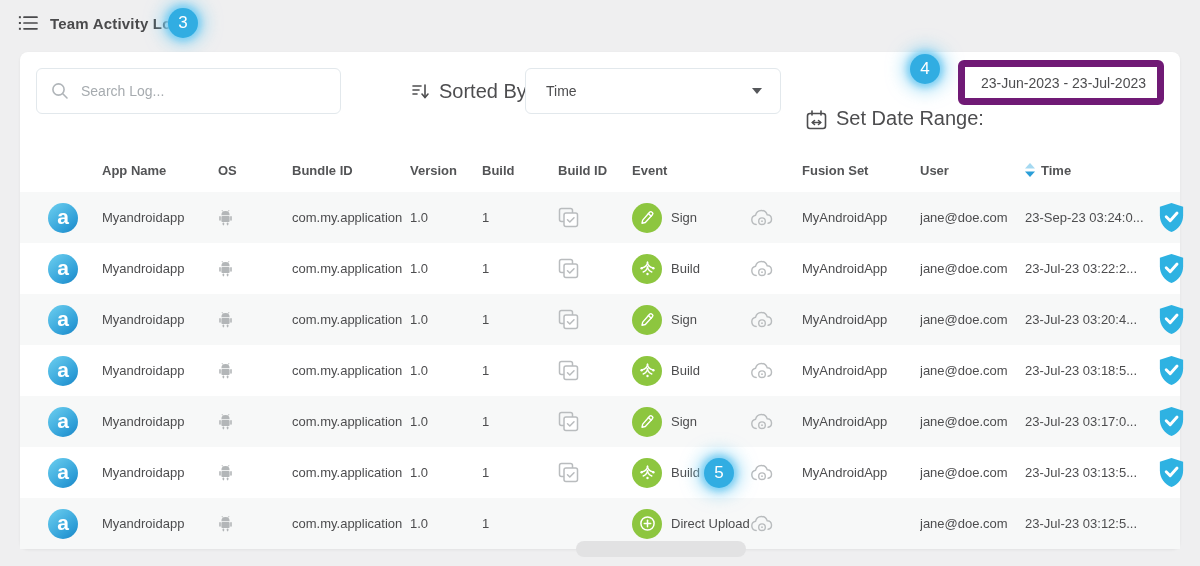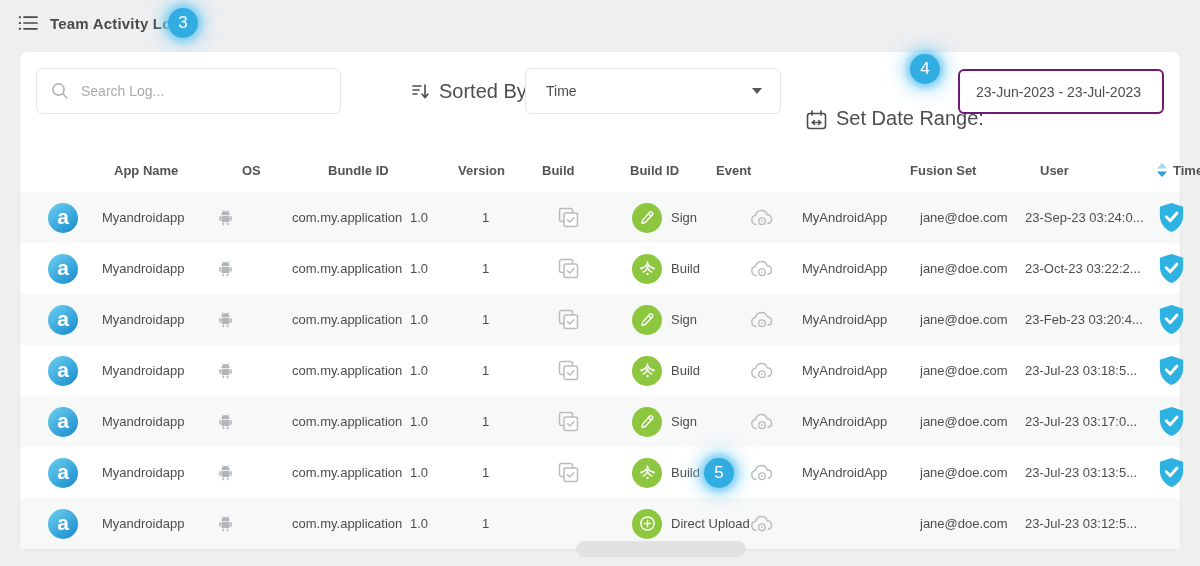--- a/index.html
+++ b/index.html
@@ -51,32 +51,32 @@
   .sort-label, .date-label { font-size:20px; color:#4d4d4f; font-weight:500; }
   .select {
     position:absolute; left:505px; top:16px; width:256px; height:46px;
     border:1px solid #e2e8ec; border-radius:6px; background:#fff;
     display:flex; align-items:center; justify-content:space-between;
     padding:0 18px 0 20px; font-size:14px; color:#4d4d4f; cursor:pointer;
   }
   .caret { width:0; height:0; border-left:5px solid transparent; border-right:5px solid transparent; border-top:6px solid #55575a; }
   .date-group { position:absolute; left:786px; top:0; height:78px; display:flex; align-items:flex-end; gap:9px; }
   .datebox {
-    position:absolute; left:938px; top:17px; width:206px; height:45px;
-    border:2px solid #701a75; border-radius:6px; background:#fff;
+    position:absolute; left:938px; top:8px; width:206px; height:45px;
+    border:7px solid #701a75; border-radius:6px; background:#fff;
     display:flex; align-items:center; padding:0 16px;
     font-size:14px; color:#4d4d4f; cursor:pointer; white-space:nowrap;
   }
   
   .grid {
     display:grid;
     grid-template-columns:54px 116px 74px 118px 72px 76px 74px 118px 52px 118px 105px 133px 1fr;
     align-items:center; padding-left:28px;
   }
-  .thead { height:44px; font-size:13px; font-weight:700; color:#535456;gap:12px; }
+  .thead { height:44px; font-size:13px; font-weight:700; color:#535456; }
   .thead .cell { display:flex; align-items:center; gap:6px; }
   .trow { height:51px; position:relative; font-size:13px; color:#4d4d4f; }
   .trow.stripe { background:#f7f8f8; }
   .app-avatar {
     width:30px; height:30px; border-radius:50%;
     background:linear-gradient(140deg,#6ed0f0 0%, #2f9fd8 70%, #1b84c4 100%);
     color:#fff; display:flex; align-items:center; justify-content:center;
     font-size:21px; font-weight:700; line-height:1; padding-bottom:3px;
   }
   .event-cell { display:flex; align-items:center; gap:9px; }
@@ -272,21 +272,21 @@
     </div>
     <div class="icon-center">
       <svg width="24" height="19" viewBox="0 0 24 19" fill="none" stroke="#b9bcbe" stroke-width="1.4" stroke-linecap="round">
         <path d="M6.2 16.5 a4.7 4.7 0 0 1 -0.6 -9.3 a6 6 0 0 1 11.6 -0.4 a4.3 4.3 0 0 1 0.9 8.5"></path>
         <circle cx="12" cy="13.2" r="3.3"></circle>
         <circle cx="12" cy="13.2" r="0.9" fill="#b9bcbe" stroke="none"></circle>
       </svg>
     </div>
     <div class="ellipsis">MyAndroidApp</div>
     <div class="ellipsis">jane@doe.com</div>
-    <div class="ellipsis">23-Oct-23 03:22:2...</div>
+    <div class="ellipsis">23-Jul-23 03:22:2...</div>
     <div class="icon-center">
       <svg width="27" height="31" viewBox="0 0 24 28">
         <path d="M12 0.8 L22.5 4.2 V12 C22.5 19.5 18 24.8 12 27.2 C6 24.8 1.5 19.5 1.5 12 V4.2 Z" fill="#2eb2e2"></path>
         <polyline points="7.2,13.4 10.8,17 17,10" fill="none" stroke="#ffffff" stroke-width="2.6" stroke-linecap="round" stroke-linejoin="round"></polyline>
       </svg>
     </div>
 
   </div>
       <div class="grid trow stripe">
     <div class="icon-center">
@@ -326,21 +326,21 @@
     </div>
     <div class="icon-center">
       <svg width="24" height="19" viewBox="0 0 24 19" fill="none" stroke="#b9bcbe" stroke-width="1.4" stroke-linecap="round">
         <path d="M6.2 16.5 a4.7 4.7 0 0 1 -0.6 -9.3 a6 6 0 0 1 11.6 -0.4 a4.3 4.3 0 0 1 0.9 8.5"></path>
         <circle cx="12" cy="13.2" r="3.3"></circle>
         <circle cx="12" cy="13.2" r="0.9" fill="#b9bcbe" stroke="none"></circle>
       </svg>
     </div>
     <div class="ellipsis">MyAndroidApp</div>
     <div class="ellipsis">jane@doe.com</div>
-    <div class="ellipsis">23-Feb-23 03:20:4...</div>
+    <div class="ellipsis">23-Jul-23 03:20:4...</div>
     <div class="icon-center">
       <svg width="27" height="31" viewBox="0 0 24 28">
         <path d="M12 0.8 L22.5 4.2 V12 C22.5 19.5 18 24.8 12 27.2 C6 24.8 1.5 19.5 1.5 12 V4.2 Z" fill="#2eb2e2"></path>
         <polyline points="7.2,13.4 10.8,17 17,10" fill="none" stroke="#ffffff" stroke-width="2.6" stroke-linecap="round" stroke-linejoin="round"></polyline>
       </svg>
     </div>
 
   </div>
       <div class="grid trow">
     <div class="icon-center">

